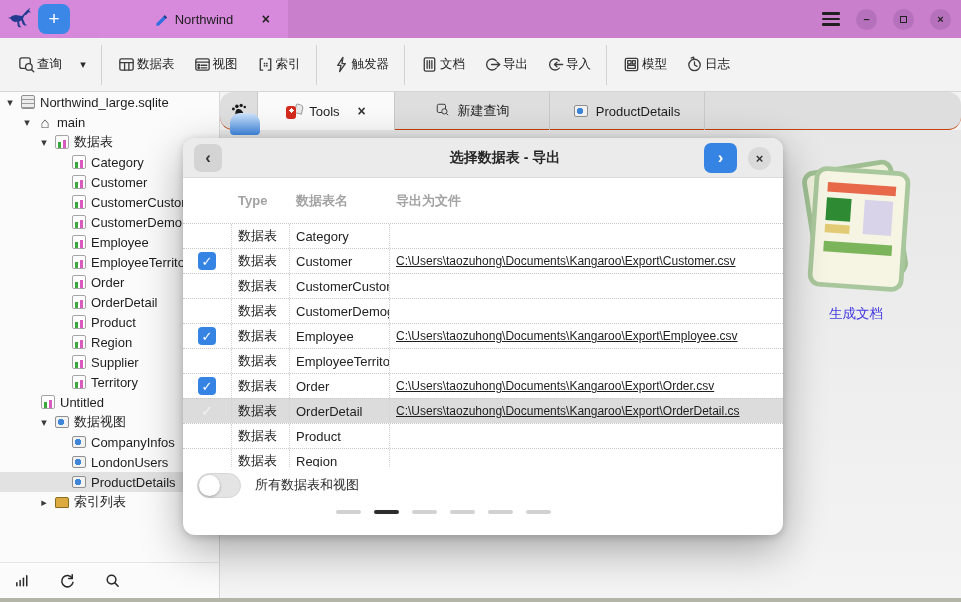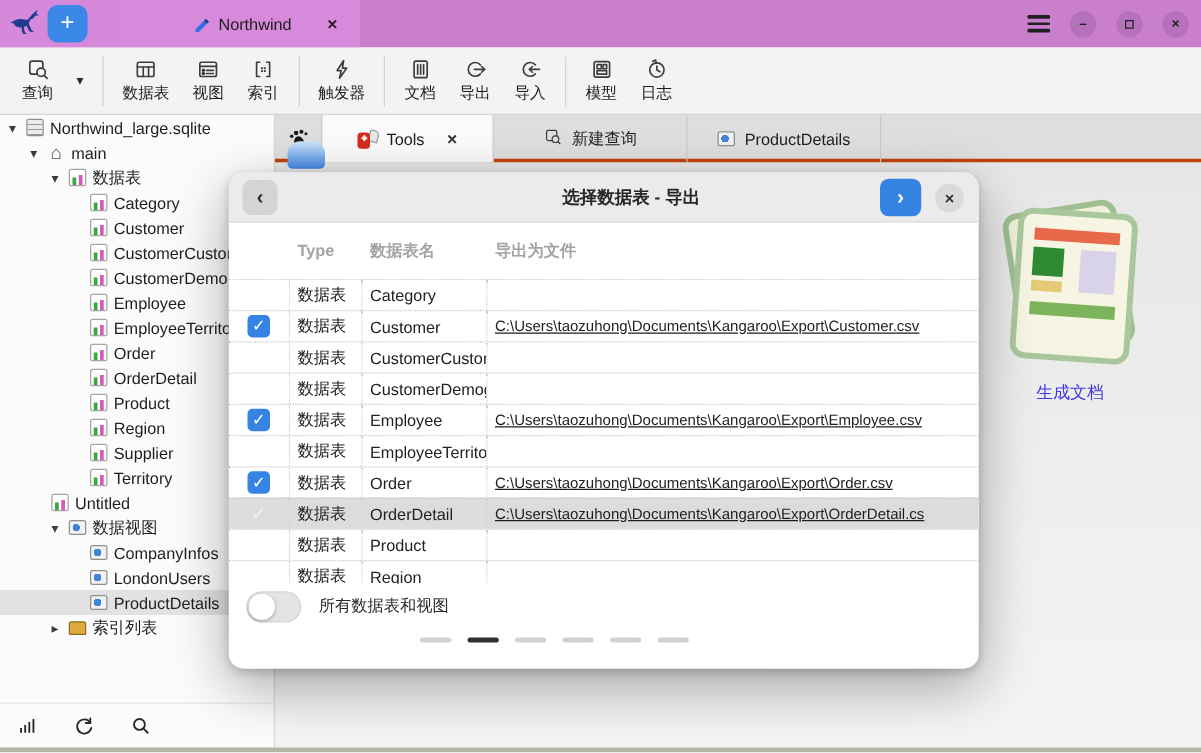--- a/index.html
+++ b/index.html
@@ -16,21 +16,21 @@
   .tb-tab .tab-title { font-size:13px; color:#1c1c1c; }
   .tb-tab .tab-close { position:absolute; right:18px; font-size:14px; font-weight:bold; color:#222; }
   .win-controls { position:absolute; right:0; top:0; height:38px; display:flex; align-items:center; gap:16px; padding-right:10px; }
   .hamburger { display:flex; flex-direction:column; gap:3px; width:18px; }
   .hamburger div { height:2.4px; background:#202020; border-radius:1px; }
   .win-circle { width:21px; height:21px; border-radius:50%; background:#b671bc; display:flex; align-items:center; justify-content:center; font-size:11px; color:#222; font-weight:bold; }
   .max-glyph { width:7px; height:7px; border:1.6px solid #222; }
 
   
   .toolbar { position:absolute; top:38px; left:0; right:0; height:54px; background:#f3f3f3; border-bottom:1px solid #d6d6d6; display:flex; align-items:center; padding-left:8px; }
-  .tb-btn { display:flex; flex-direction:column; align-items:center; justify-content:center; gap:1px; height:48px; padding:0 9px; min-width:44px; }
+  .tb-btn { display:flex; flex-direction:row; align-items:center; justify-content:center; gap:1px; height:48px; padding:0 9px; min-width:44px; }
   .tb-btn span { font-size:12.5px; color:#1d1d1d; }
   .tb-arrow { width:24px; height:48px; display:flex; align-items:center; justify-content:center; color:#2a2a2a; font-size:11px; }
   .tb-sep { width:1px; height:40px; background:#d2d2d2; margin:0 6px; }
   .tb-btn svg { stroke:#3c3c3c; fill:none; stroke-width:1.4; stroke-linecap:round; stroke-linejoin:round; }
 
   
   .sidebar { position:absolute; left:0; top:92px; width:220px; height:470px; background:#fbfbfb; border-right:1px solid #d8d8d8; overflow:hidden; }
   .tree-row { height:20px; display:flex; align-items:center; gap:5px; white-space:nowrap; }
   .tree-row.selected { background:#e2e2e2; }
   .expander { width:12px; font-size:11px; color:#3a3a3a; text-align:center; flex:0 0 12px; }
@@ -43,21 +43,21 @@
   .ti-view { width:13px; height:12px; border:1px solid #909090; border-radius:2px; background:radial-gradient(circle at 5px 5px,#3f86d8 0 3px,transparent 3px),#f2f2f2; }
   .ti-index { width:13px; height:11px; background:#ddaa3f; border:1px solid #8a6d1f; border-radius:2px 2px 1px 1px; }
   .tree-label { font-size:13px; color:#1e1e1e; }
 
   
   .statusbar { position:absolute; left:0; top:562px; width:220px; height:36px; background:#fbfbfb; border-right:1px solid #d8d8d8; border-top:1px solid #e6e6e6; display:flex; align-items:center; gap:28px; padding-left:14px; }
   .statusbar svg { stroke:#2a2a2a; fill:none; stroke-width:1.6; stroke-linecap:round; }
   .bottom-strip { position:absolute; left:0; bottom:0; width:100%; height:4px; background:#b3b6a6; }
 
   
-  .tabstrip { position:absolute; left:220px; right:0; top:92px; height:38px; background:#dedede; border-bottom:3px solid #c2410c; display:flex; }
+  .tabstrip { position:absolute; left:220px; right:0; top:92px; height:38px; background:#dedede; border-bottom:1px solid #c2410c; display:flex;border-radius:13px; }
   .foot-btn { width:38px; height:38px; display:flex; align-items:center; justify-content:center; border-right:1px solid #c9c9c9; }
   .page-tab { height:38px; display:flex; align-items:center; justify-content:center; gap:8px; border-right:1px solid #c9c9c9; font-size:13px; color:#1e1e1e; }
   .page-tab.active { background:#fafafa; }
   .tab-tools { width:137px; }
   .tab-query { width:155px; }
   .tab-pd { width:155px; }
   .page-tab .x { font-size:14px; font-weight:bold; color:#333; margin-left:10px; }
   .knife { position:relative; width:15px; height:15px; }
   .knife .blade { position:absolute; right:-2px; top:0; width:8px; height:10px; border:1.2px solid #9a9a9a; border-radius:2px 4px 0 2px; background:#e9e9e9; transform:rotate(14deg); }
   .knife .bodyk { position:absolute; left:0; top:2px; width:10px; height:13px; background:#d42b1e; border-radius:3px; }

